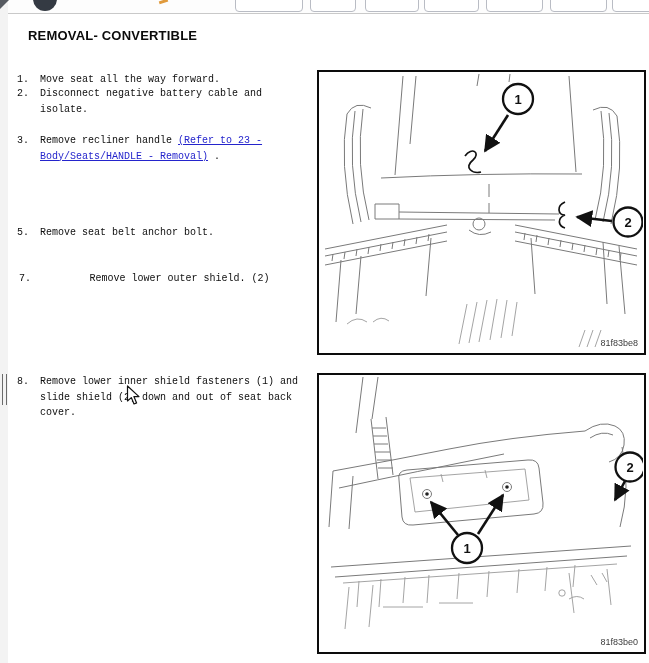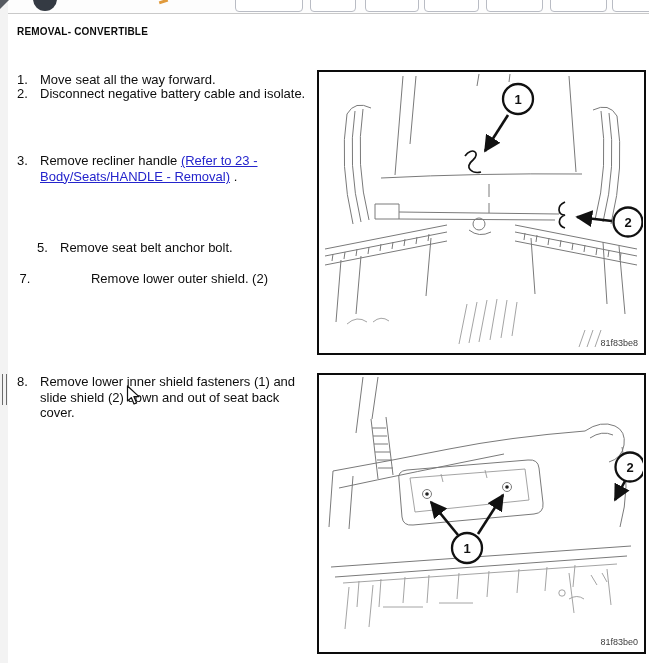--- a/index.html
+++ b/index.html
@@ -15,23 +15,23 @@
              background:#343a43;}
   .tb-orange{position:absolute;left:159px;top:0;width:9px;height:3px;background:#e09a3c;
              transform:rotate(-18deg);}
 
   
   #left-strip{position:absolute;left:0;top:0;width:8px;height:663px;background:#f3f3f3;}
   #corner-tri{position:absolute;left:0;top:0;width:0;height:0;
               border-top:9px solid #565a60;border-right:9px solid transparent;}
 
   
-  #doc-title{position:absolute;left:17px;top:19px;font-size:10px;font-weight:bold;
+  #doc-title{position:absolute;left:28px;top:19px;font-size:13px;font-weight:bold;
              letter-spacing:.2px;color:#0b0b0b;}
-  .step{position:absolute;left:17px;width:302px;font-size:13px;line-height:15.6px;color:#0e0e0e;}
+  .step{position:absolute;left:17px;width:302px;font-size:10px;line-height:15.6px;color:#0e0e0e;font-family:Liberation Mono, monospace;}
   .step .num{display:inline-block;width:13px;margin-right:10px;vertical-align:top;}
   .step .txt{display:inline-block;width:276px;vertical-align:top;}
   .lnk{color:#2424cc;text-decoration:underline;cursor:pointer;}
   #change-bar{position:absolute;left:2px;top:374px;height:31px;width:5px;box-sizing:border-box;
               border-left:1.6px solid #6b6b6b;border-right:1.6px solid #6b6b6b;}
 
   
   .fig{position:absolute;left:317px;border:2.5px solid #0c0c0c;background:#fff;box-sizing:border-box;}
   #fig1{top:70px;width:329px;height:285px;}
   #fig2{top:373px;width:329px;height:281px;}
@@ -76,24 +76,24 @@
   <div id="corner-tri"></div>
 
   <h1 id="doc-title">REMOVAL- CONVERTIBLE</h1>
 
   <div class="step" style="top:72px;">
     <span class="num">1.</span><span class="txt">Move seat all the way forward.</span>
   </div>
   <div class="step" style="top:86px;">
     <span class="num">2.</span><span class="txt">Disconnect negative battery cable and isolate.</span>
   </div>
-  <div class="step" style="top:133px;margin-top:20px;">
+  <div class="step" style="top:133px;">
     <span class="num">3.</span><span class="txt"><span>Remove recliner handle </span><a class="lnk">(Refer to 23 - Body/Seats/HANDLE - Removal)</a><span> .</span></span>
   </div>
-  <div class="step" style="top:240px;margin-left:20px;">
+  <div class="step" style="top:225px;">
     <span class="num">5.</span><span class="txt">Remove seat belt anchor bolt.</span>
   </div>
   <div class="step" style="top:271px;text-align:center;">
     <span class="num">7.</span><span class="txt">Remove lower outer shield. (2)</span>
   </div>
   <div id="change-bar"></div>
   <div class="step" style="top:374px;">
     <span class="num">8.</span><span class="txt">Remove lower inner shield fasteners (1) and slide shield (2) down and out of seat back cover.</span>
   </div>
 

